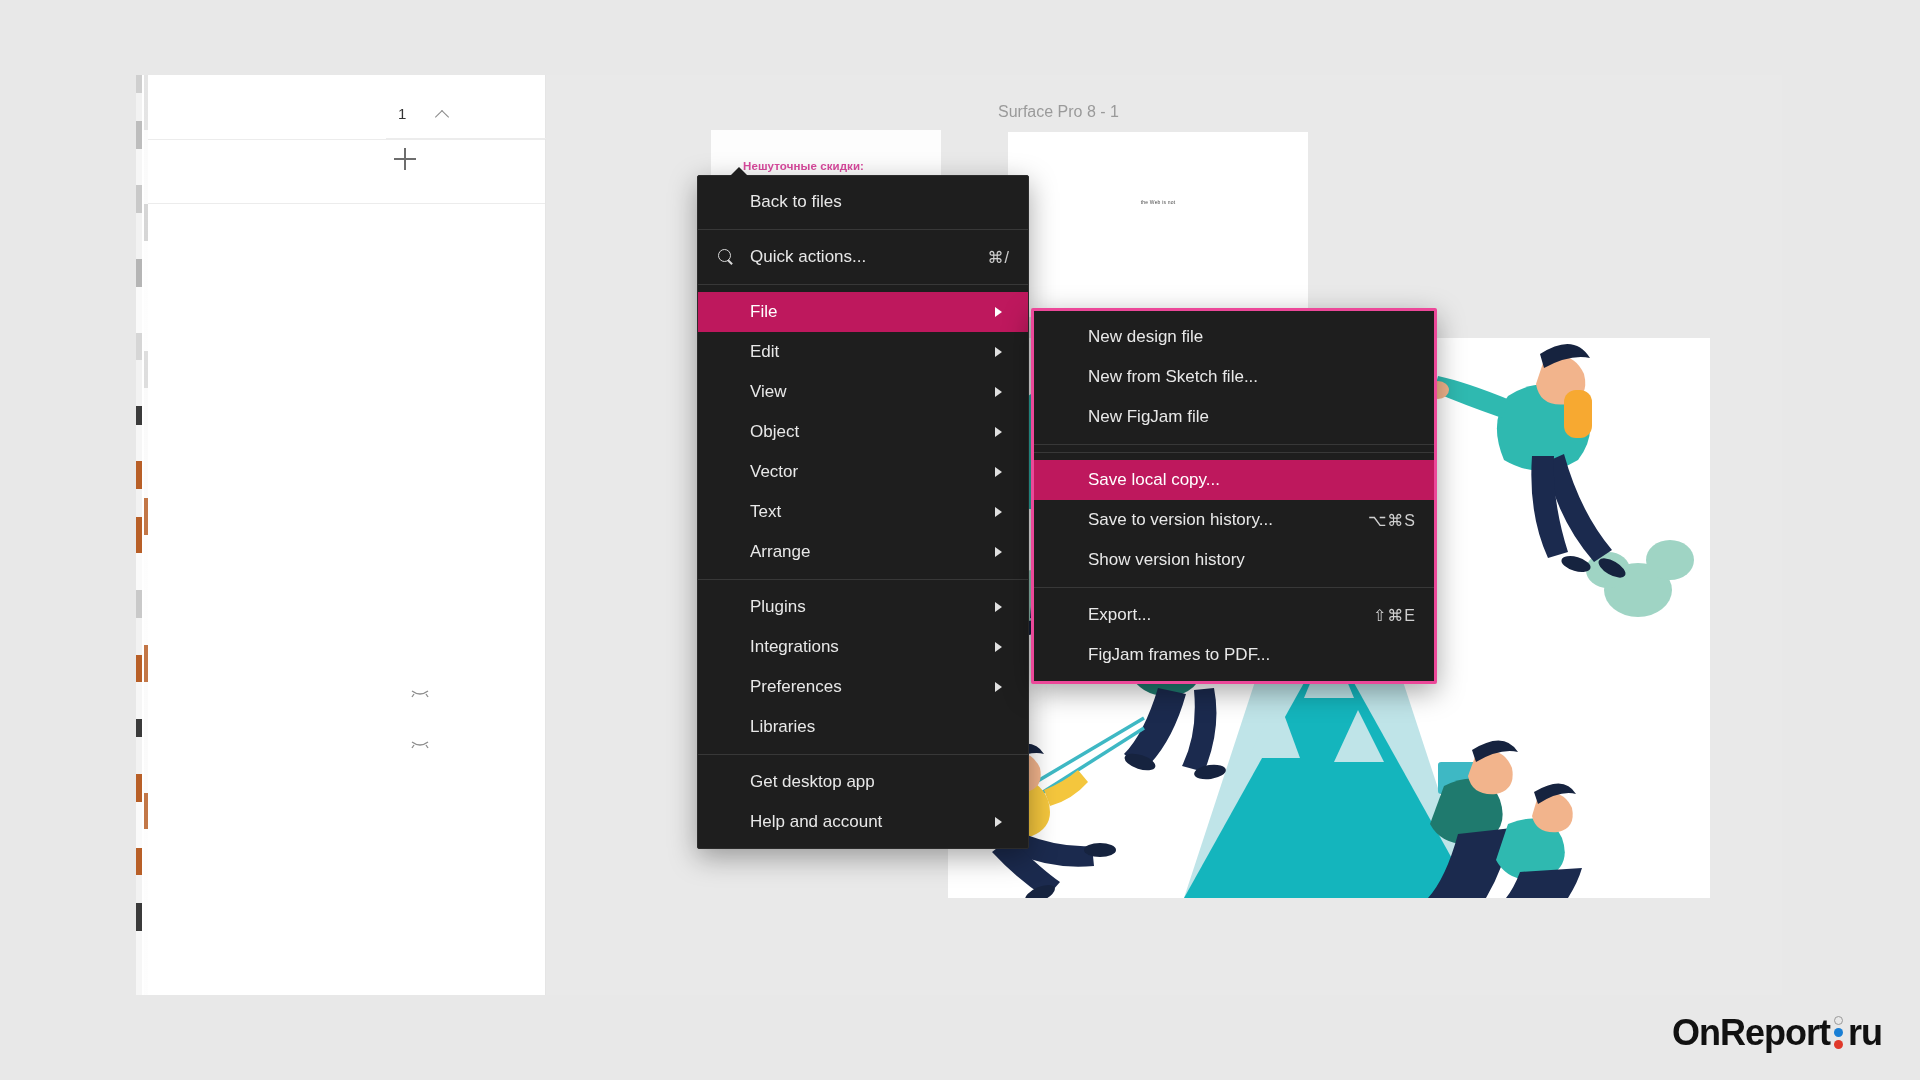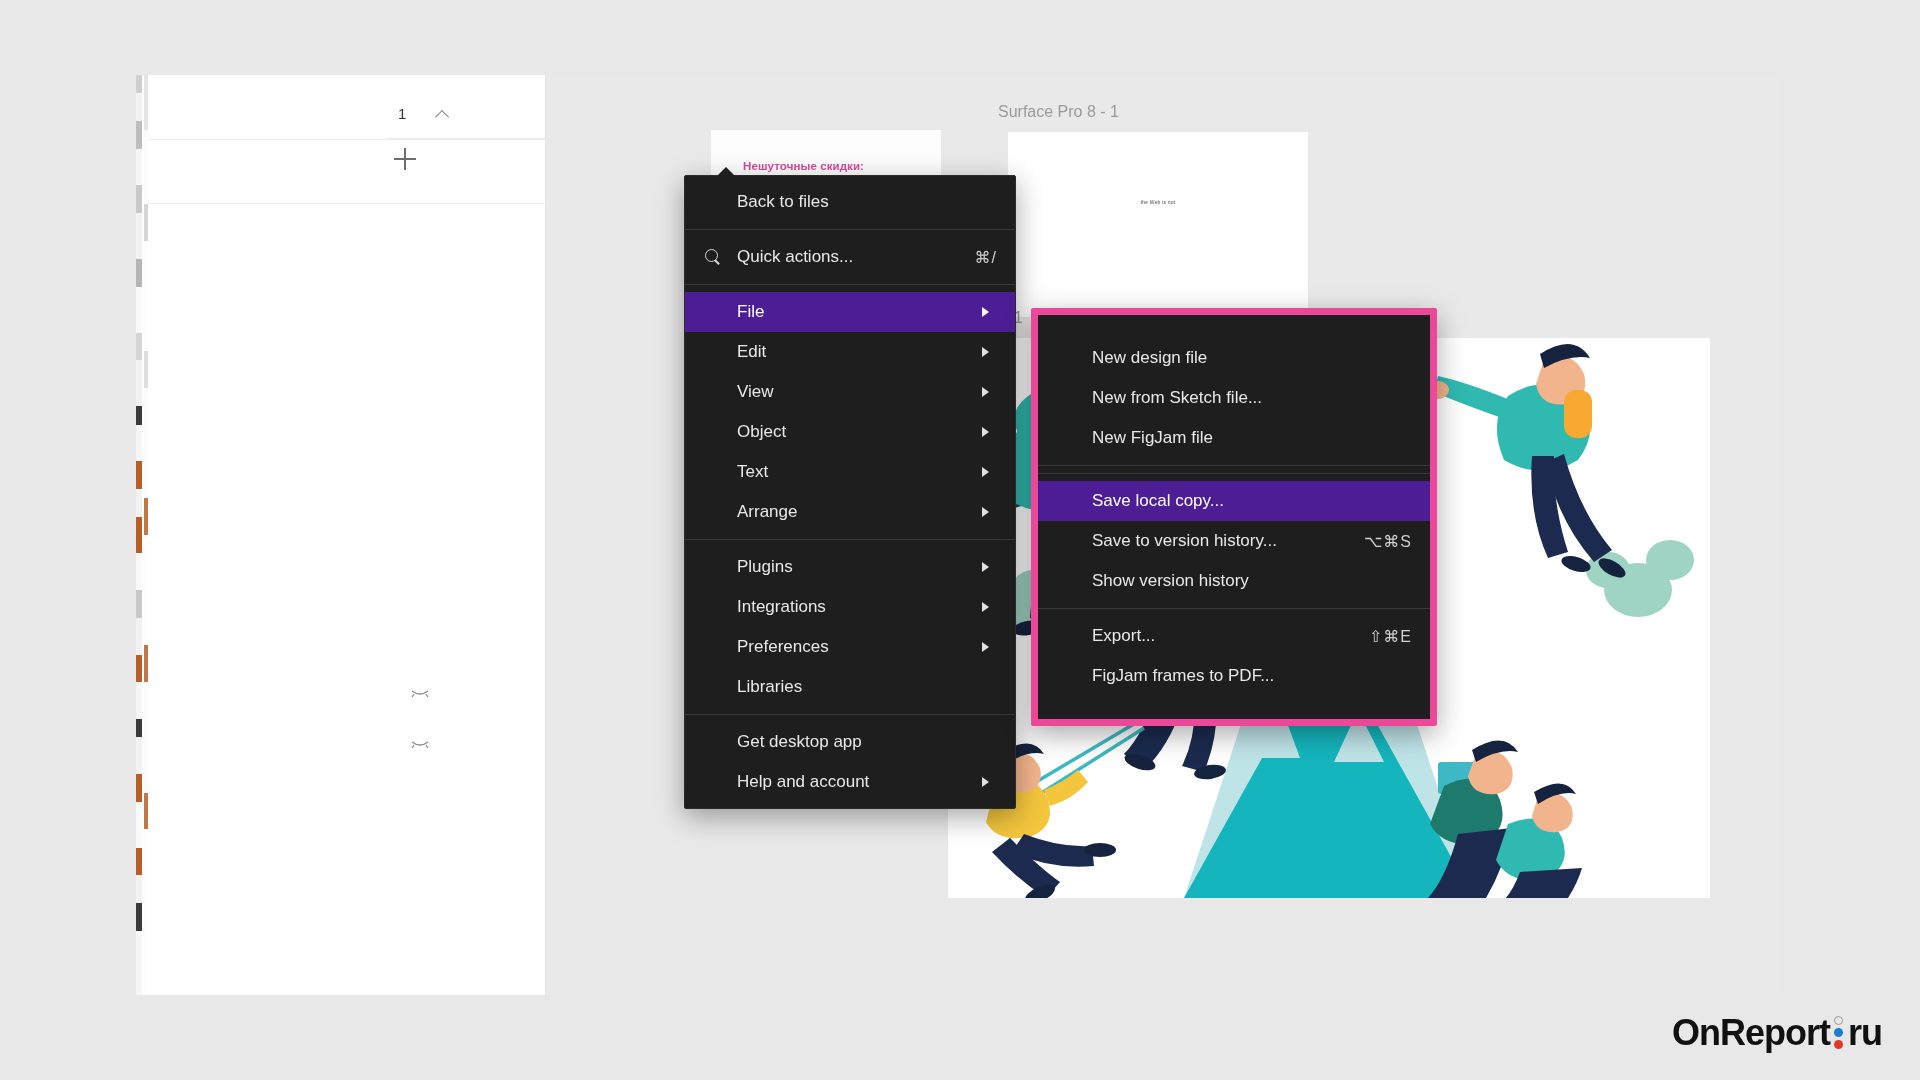--- a/index.html
+++ b/index.html
@@ -120,56 +120,56 @@
   }
 
   
   .frame-mini {
     position: absolute; left: 402px; top: 263px; width: 762px; height: 560px;
     background: #ffffff; overflow: hidden;
   }
 
   
   .menu1 {
-    position: absolute; left: 138px; top: 100px;
+    position: absolute; left: 151px; top: 100px;
     width: 332px;
     background: #1e1e1e;
     border: 1px solid #2c2c2c;
     border-radius: 2px;
     box-shadow: 0 8px 28px rgba(0,0,0,.35);
     padding: 6px 0;
     z-index: 40;
   }
   .menu1-caret {
     position: absolute; left: 31px; top: -9px; width: 0; height: 0;
     border-left: 10px solid transparent; border-right: 10px solid transparent;
     border-bottom: 10px solid #1e1e1e;
   }
   .menu2 {
     position: absolute; left: 485px; top: 233px;
     width: 406px;
     background: #1e1e1e;
-    border: 7px solid #ec4899;
+    border: 3px solid #ec4899;
     border-radius: 2px;
     box-shadow: 0 8px 28px rgba(0,0,0,.35);
-    padding: 23px 0;
+    padding: 6px 0;
     z-index: 50;
   }
   .mitem {
     position: relative;
     display: flex; align-items: center;
     height: 40px;
     padding: 0 18px 0 52px;
     color: #e8e8e8;
     font-size: 17px;
     white-space: nowrap;
     cursor: default;
   }
   .menu2 .mitem { padding-left: 54px; }
-  .mitem.selected { background: #4c1d95; color: #ffffff; }
+  .mitem.selected { background: #be185d; color: #ffffff; }
   .mitem .label { flex: 1 1 auto; }
   .mitem .shortcut { flex: 0 0 auto; color: #cfcfcf; font-size: 16px; letter-spacing: 1px; }
   .msep { height: 1px; background: #383838; margin: 7px 0; }
   .caret-right {
     position: absolute; right: 26px; top: 50%; margin-top: -5px;
     width: 0; height: 0;
     border-top: 5px solid transparent; border-bottom: 5px solid transparent;
     border-left: 7px solid #e0e0e0;
   }
   .mitem.selected .caret-right { border-left-color: #ffffff; }
@@ -398,20 +398,24 @@
         </div>
         <div class="mitem">
           <span class="label">View</span>
           <span class="caret-right"></span>
         </div>
         <div class="mitem">
           <span class="label">Object</span>
           <span class="caret-right"></span>
         </div>
         <div class="mitem">
+          <span class="label">Vector</span>
+          <span class="caret-right"></span>
+        </div>
+        <div class="mitem">
           <span class="label">Text</span>
           <span class="caret-right"></span>
         </div>
         <div class="mitem">
           <span class="label">Arrange</span>
           <span class="caret-right"></span>
         </div>
         <div class="msep"></div>
 
         <div class="mitem">

